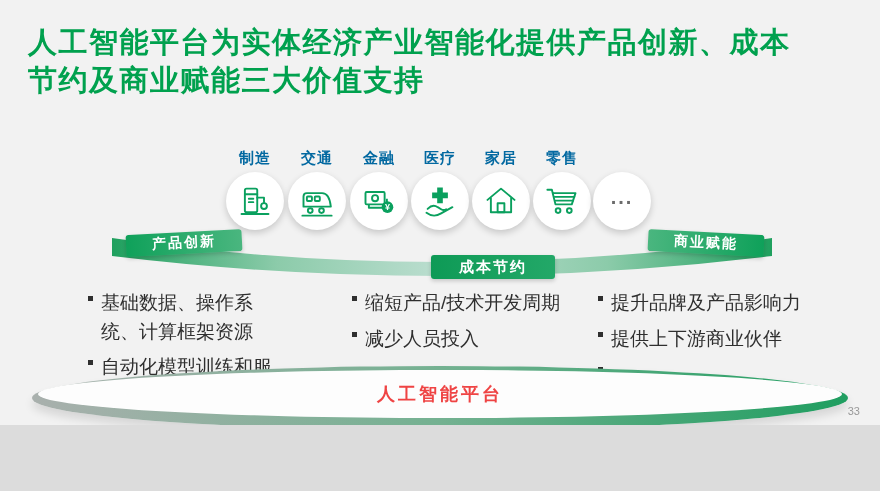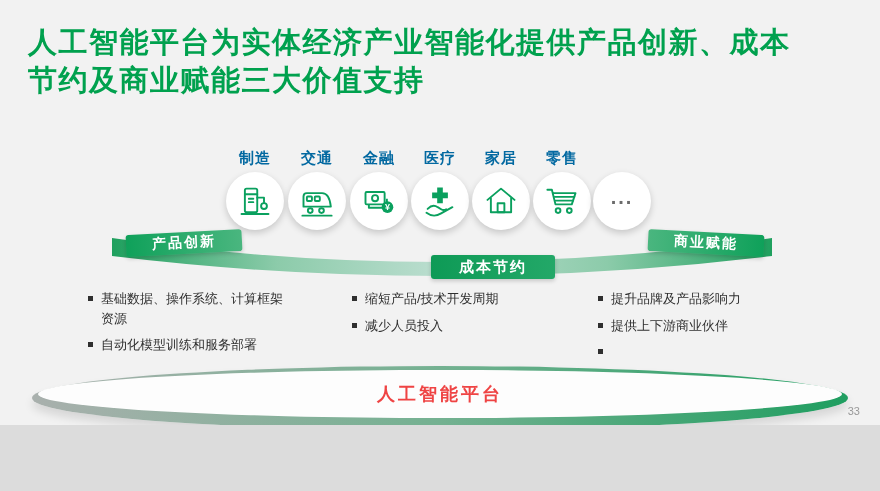--- a/index.html
+++ b/index.html
@@ -26,21 +26,21 @@
              background:linear-gradient(90deg,#0fa15a,#4ab67f);transform:rotate(-3deg);}
   .chip-mid{left:398px;top:255px;width:124px;height:24px;font-size:15px;
             background:linear-gradient(90deg,#0e9a56,#23a868);margin-left:33px;}
   .chip-right{left:648px;top:232px;width:116px;height:22px;
               background:linear-gradient(90deg,#4ab67f,#0fa15a);transform:rotate(3deg);}
 
   .col{position:absolute;top:289px;}
   .col-1{left:88px;width:200px;}
   .col-2{left:352px;width:240px;}
   .col-3{left:598px;width:250px;}
-  .bullet-item{display:flex;font-size:13px;color:#2f2f2f;line-height:1.5;margin-bottom:7px;}
+  .bullet-item{display:flex;font-size:19px;color:#2f2f2f;line-height:1.5;margin-bottom:7px;}
   .bullet-sq{flex:0 0 auto;width:5px;height:5px;background:#2f2f2f;margin:7px 8px 0 0;}
 
   .platform-outer{position:absolute;left:32px;top:366px;width:816px;height:64px;border-radius:50%;
                   background:linear-gradient(90deg,#a9b0ad,#74b191,#1f9e60);
                   box-shadow:0 6px 10px rgba(0,0,0,0.12);}
   .platform-inner{position:absolute;left:6px;top:4px;width:804px;height:48px;border-radius:50%;
                   background:#fdfdfd;display:flex;align-items:center;justify-content:center;
                   font-size:18px;font-weight:bold;color:#ef4444;letter-spacing:3px;}
 
   .page-num{position:absolute;right:20px;bottom:8px;font-size:11px;color:#999;}

